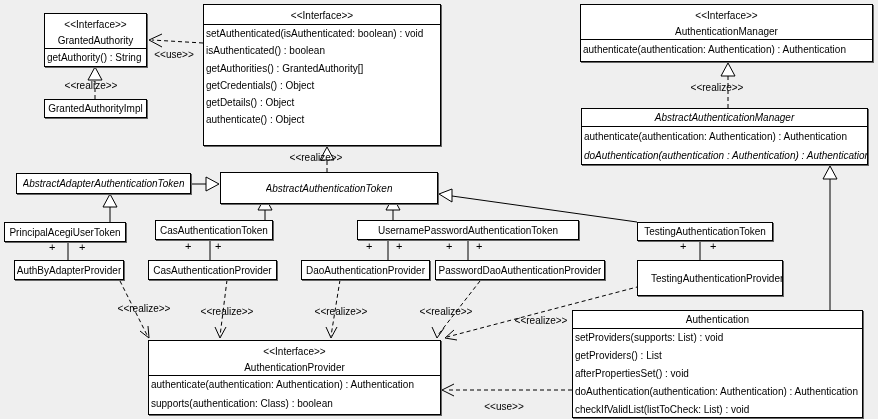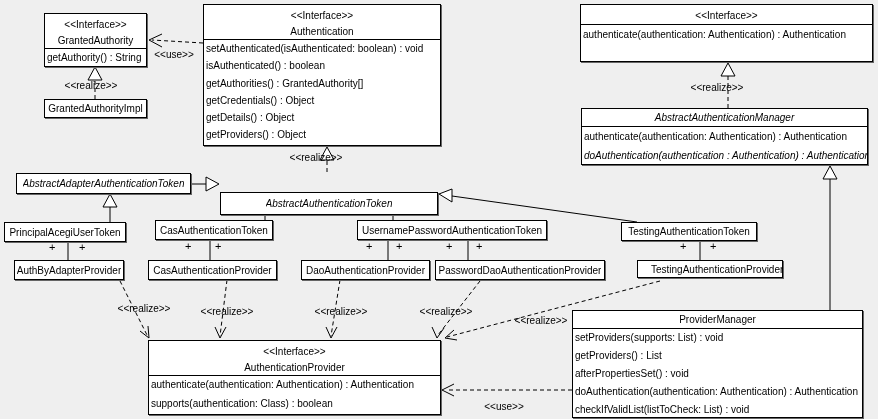--- a/index.html
+++ b/index.html
@@ -124,109 +124,109 @@
     </div>
   </div>
 
   <div class="box simple" style="left:44px;top:99px;width:103px;height:19px;">
     <span class="box-title">GrantedAuthorityImpl</span>
   </div>
 
   <div class="box" style="left:203px;top:4px;width:238px;height:142px;">
     <div class="hdr hdr2">
       <div class="stereo">&lt;&lt;Interface&gt;&gt;</div>
-      <div class="cname">Authentication</div>
     </div>
     <div style="line-height:17.3px;">
       <div class="m">setAuthenticated(isAuthenticated: boolean) : void</div>
       <div class="m">isAuthenticated() : boolean</div>
       <div class="m">getAuthorities() : GrantedAuthority[]</div>
       <div class="m">getCredentials() : Object</div>
       <div class="m">getDetails() : Object</div>
-      <div class="m">getProviders() : Object</div>
+      <div class="m">authenticate() : Object</div>
     </div>
   </div>
 
   <div class="box" style="left:580px;top:4px;width:293px;height:58px;">
     <div class="hdr hdr2">
       <div class="stereo">&lt;&lt;Interface&gt;&gt;</div>
+      <div class="cname">AuthenticationManager</div>
     </div>
     <div style="line-height:19px;">
       <div class="m">authenticate(authentication: Authentication) : Authentication</div>
     </div>
   </div>
 
   <div class="box" style="left:581px;top:108px;width:287px;height:57px;">
     <div class="hdr hdr1">
       <div class="cname it">AbstractAuthenticationManager</div>
     </div>
     <div style="line-height:19px;">
       <div class="m">authenticate(authentication: Authentication) : Authentication</div>
       <div class="m it">doAuthentication(authentication : Authentication) : Authentication</div>
     </div>
   </div>
 
   <div class="box simple" style="left:16px;top:173px;width:175px;height:21px;">
     <span class="box-title it">AbstractAdapterAuthenticationToken</span>
   </div>
 
-  <div class="box simple" style="left:220px;top:172px;width:218px;height:23px;margin-top:20px;">
+  <div class="box simple" style="left:220px;top:172px;width:218px;height:32px;">
     <span class="box-title it">AbstractAuthenticationToken</span>
   </div>
 
   <div class="box simple" style="left:4px;top:222px;width:122px;height:20px;">
     <span class="box-title">PrincipalAcegiUserToken</span>
   </div>
 
   <div class="box simple" style="left:155px;top:220px;width:118px;height:20px;">
     <span class="box-title">CasAuthenticationToken</span>
   </div>
 
-  <div class="box simple" style="left:357px;top:220px;width:190px;height:20px;">
+  <div class="box simple" style="left:357px;top:220px;width:222px;height:20px;">
     <span class="box-title">UsernamePasswordAuthenticationToken</span>
   </div>
 
-  <div class="box simple" style="left:621px;top:222px;width:136px;height:19px;">
+  <div class="box simple" style="left:637px;top:222px;width:136px;height:19px;">
     <span class="box-title">TestingAuthenticationToken</span>
   </div>
 
   <div class="box simple" style="left:14px;top:260px;width:110px;height:20px;">
     <span class="box-title">AuthByAdapterProvider</span>
   </div>
 
   <div class="box simple" style="left:148px;top:260px;width:129px;height:20px;">
     <span class="box-title">CasAuthenticationProvider</span>
   </div>
 
   <div class="box simple" style="left:301px;top:260px;width:129px;height:20px;">
     <span class="box-title">DaoAuthenticationProvider</span>
   </div>
 
   <div class="box simple" style="left:435px;top:260px;width:170px;height:20px;">
     <span class="box-title">PasswordDaoAuthenticationProvider</span>
   </div>
 
-  <div class="box simple" style="left:637px;top:260px;width:146px;height:18px;padding-left:13px;">
+  <div class="box simple" style="left:637px;top:260px;width:146px;height:36px;padding-left:13px;">
     <span class="box-title">TestingAuthenticationProvider</span>
   </div>
 
   <div class="box" style="left:148px;top:340px;width:293px;height:75px;">
     <div class="hdr hdr2">
       <div class="stereo">&lt;&lt;Interface&gt;&gt;</div>
       <div class="cname">AuthenticationProvider</div>
     </div>
     <div style="line-height:18.5px;">
       <div class="m">authenticate(authentication: Authentication) : Authentication</div>
       <div class="m">supports(authentication: Class) : boolean</div>
     </div>
   </div>
 
   <div class="box" style="left:572px;top:310px;width:291px;height:108px;">
     <div class="hdr hdr1">
-      <div class="cname">ProviderManager</div>
+      <div class="cname">Authentication</div>
     </div>
     <div style="line-height:18px;">
       <div class="m">setProviders(supports: List) : void</div>
       <div class="m">getProviders() : List</div>
       <div class="m">afterPropertiesSet() : void</div>
       <div class="m">doAuthentication(authentication: Authentication) : Authentication</div>
       <div class="m">checkIfValidList(listToCheck: List) : void</div>
     </div>
   </div>
 

